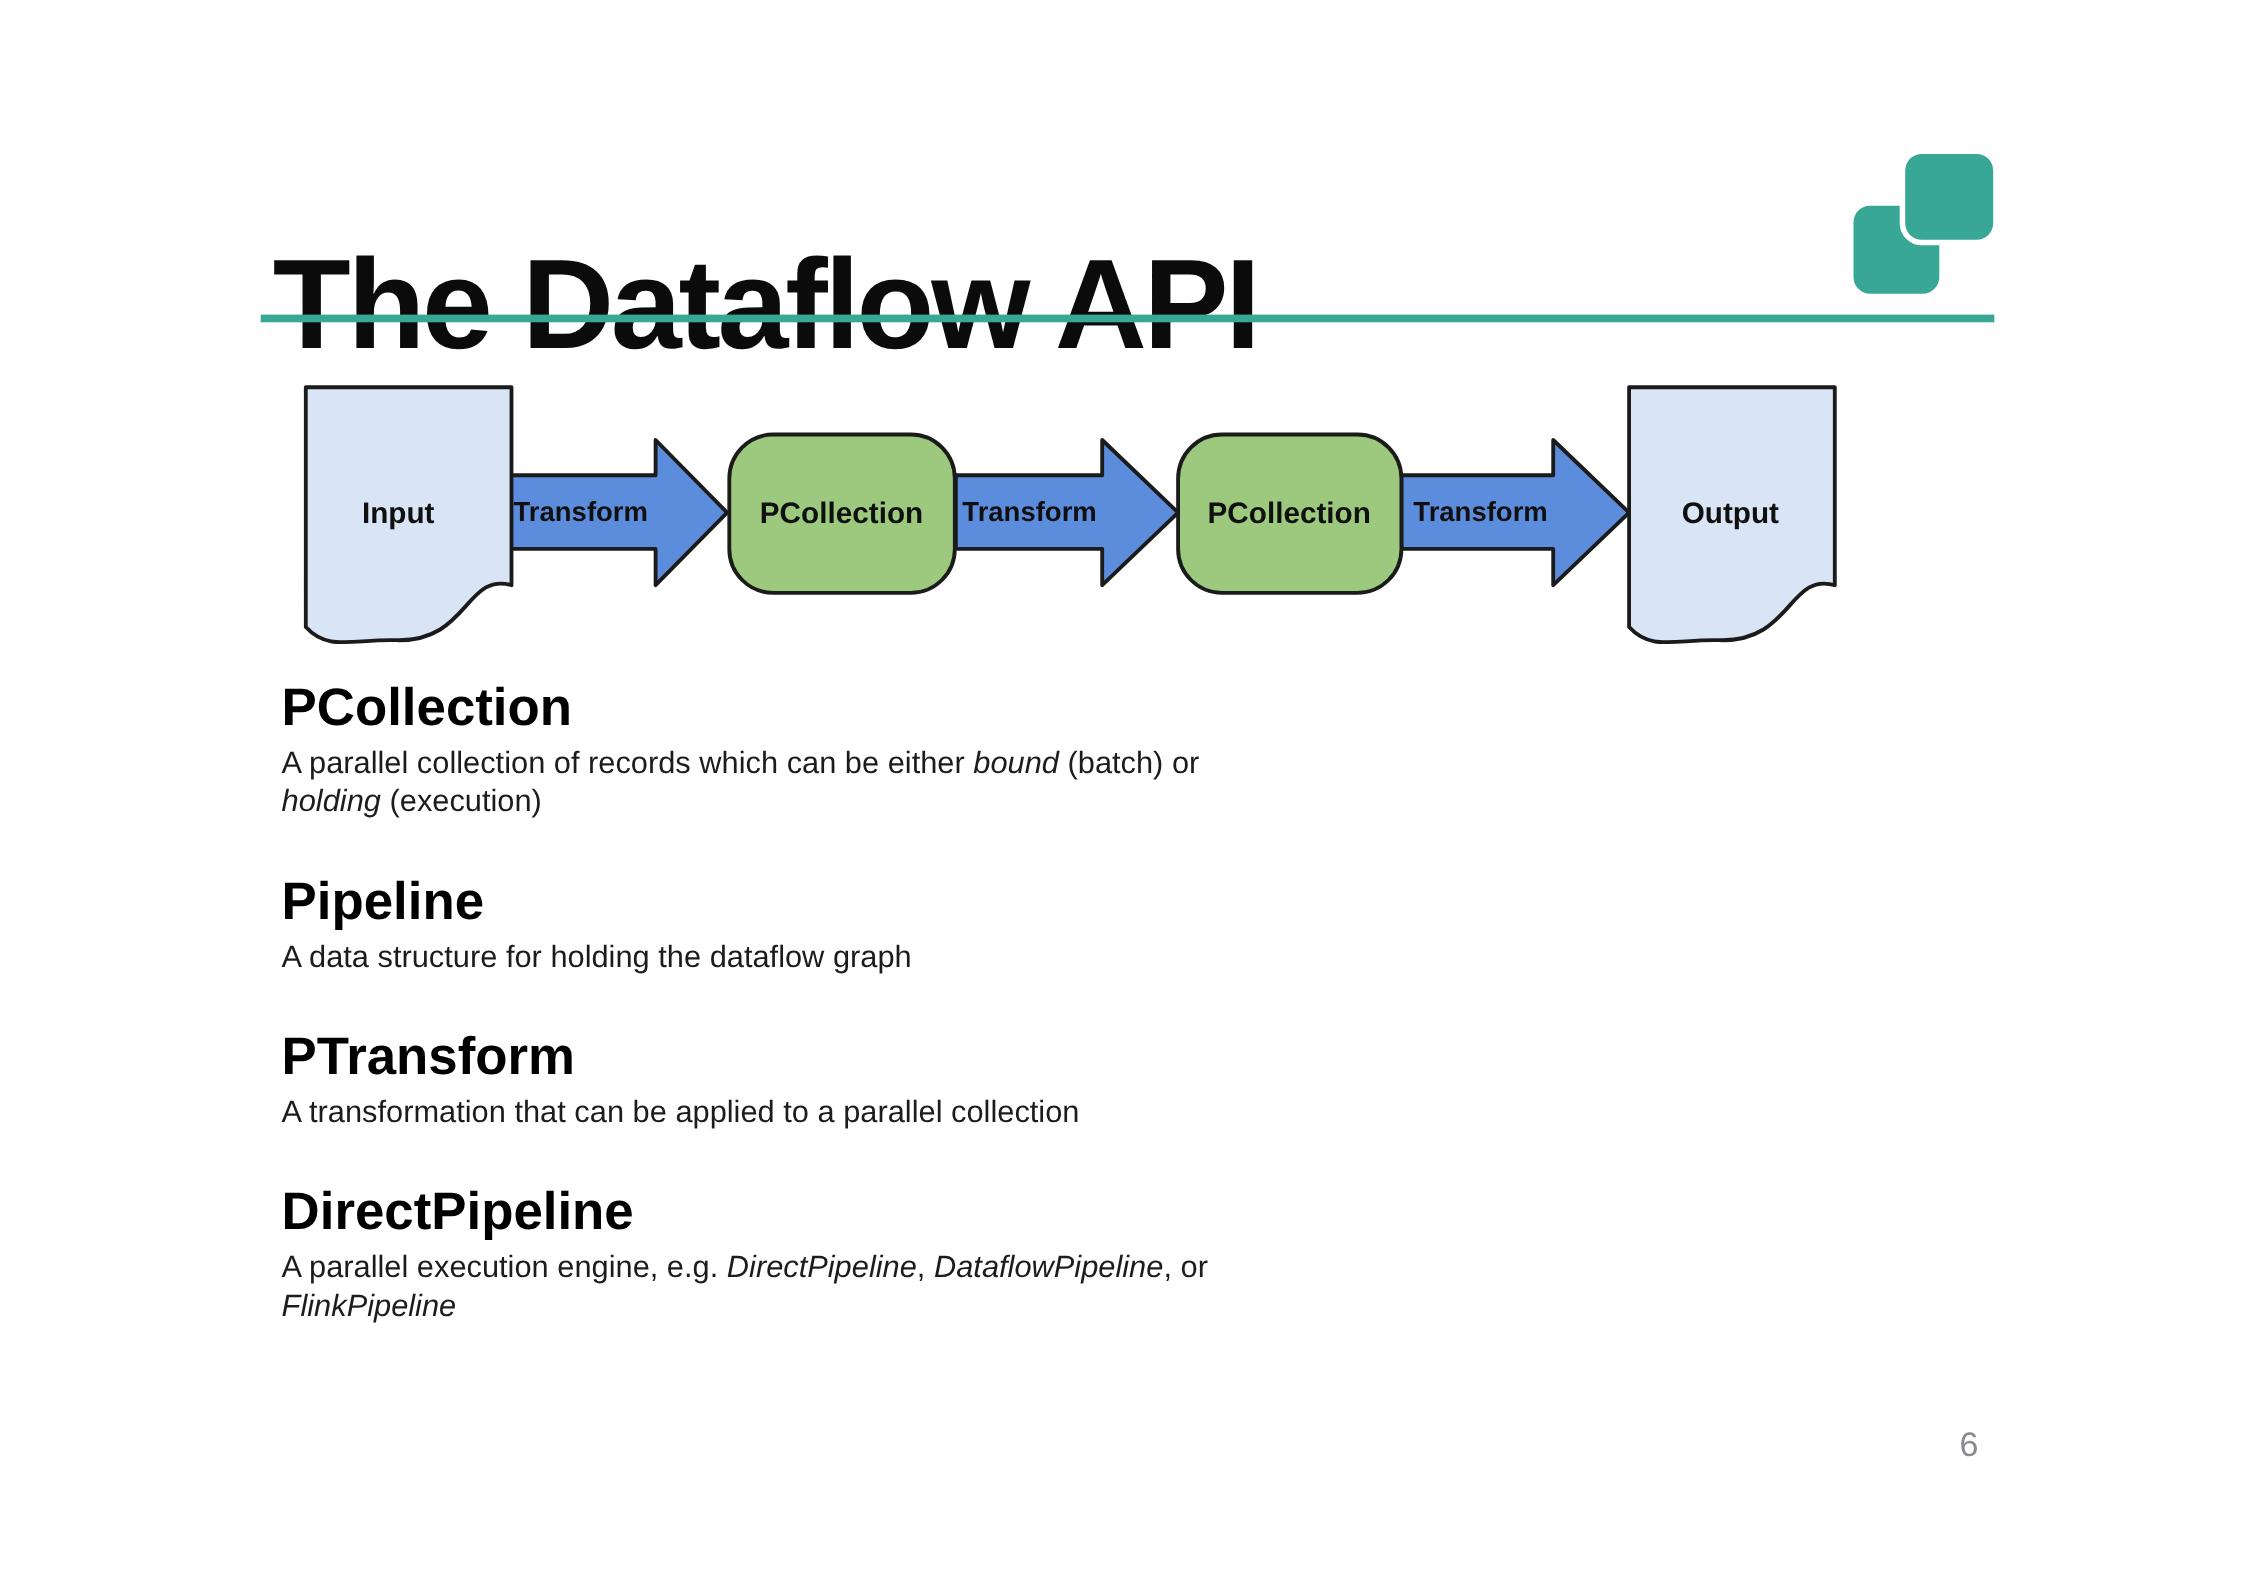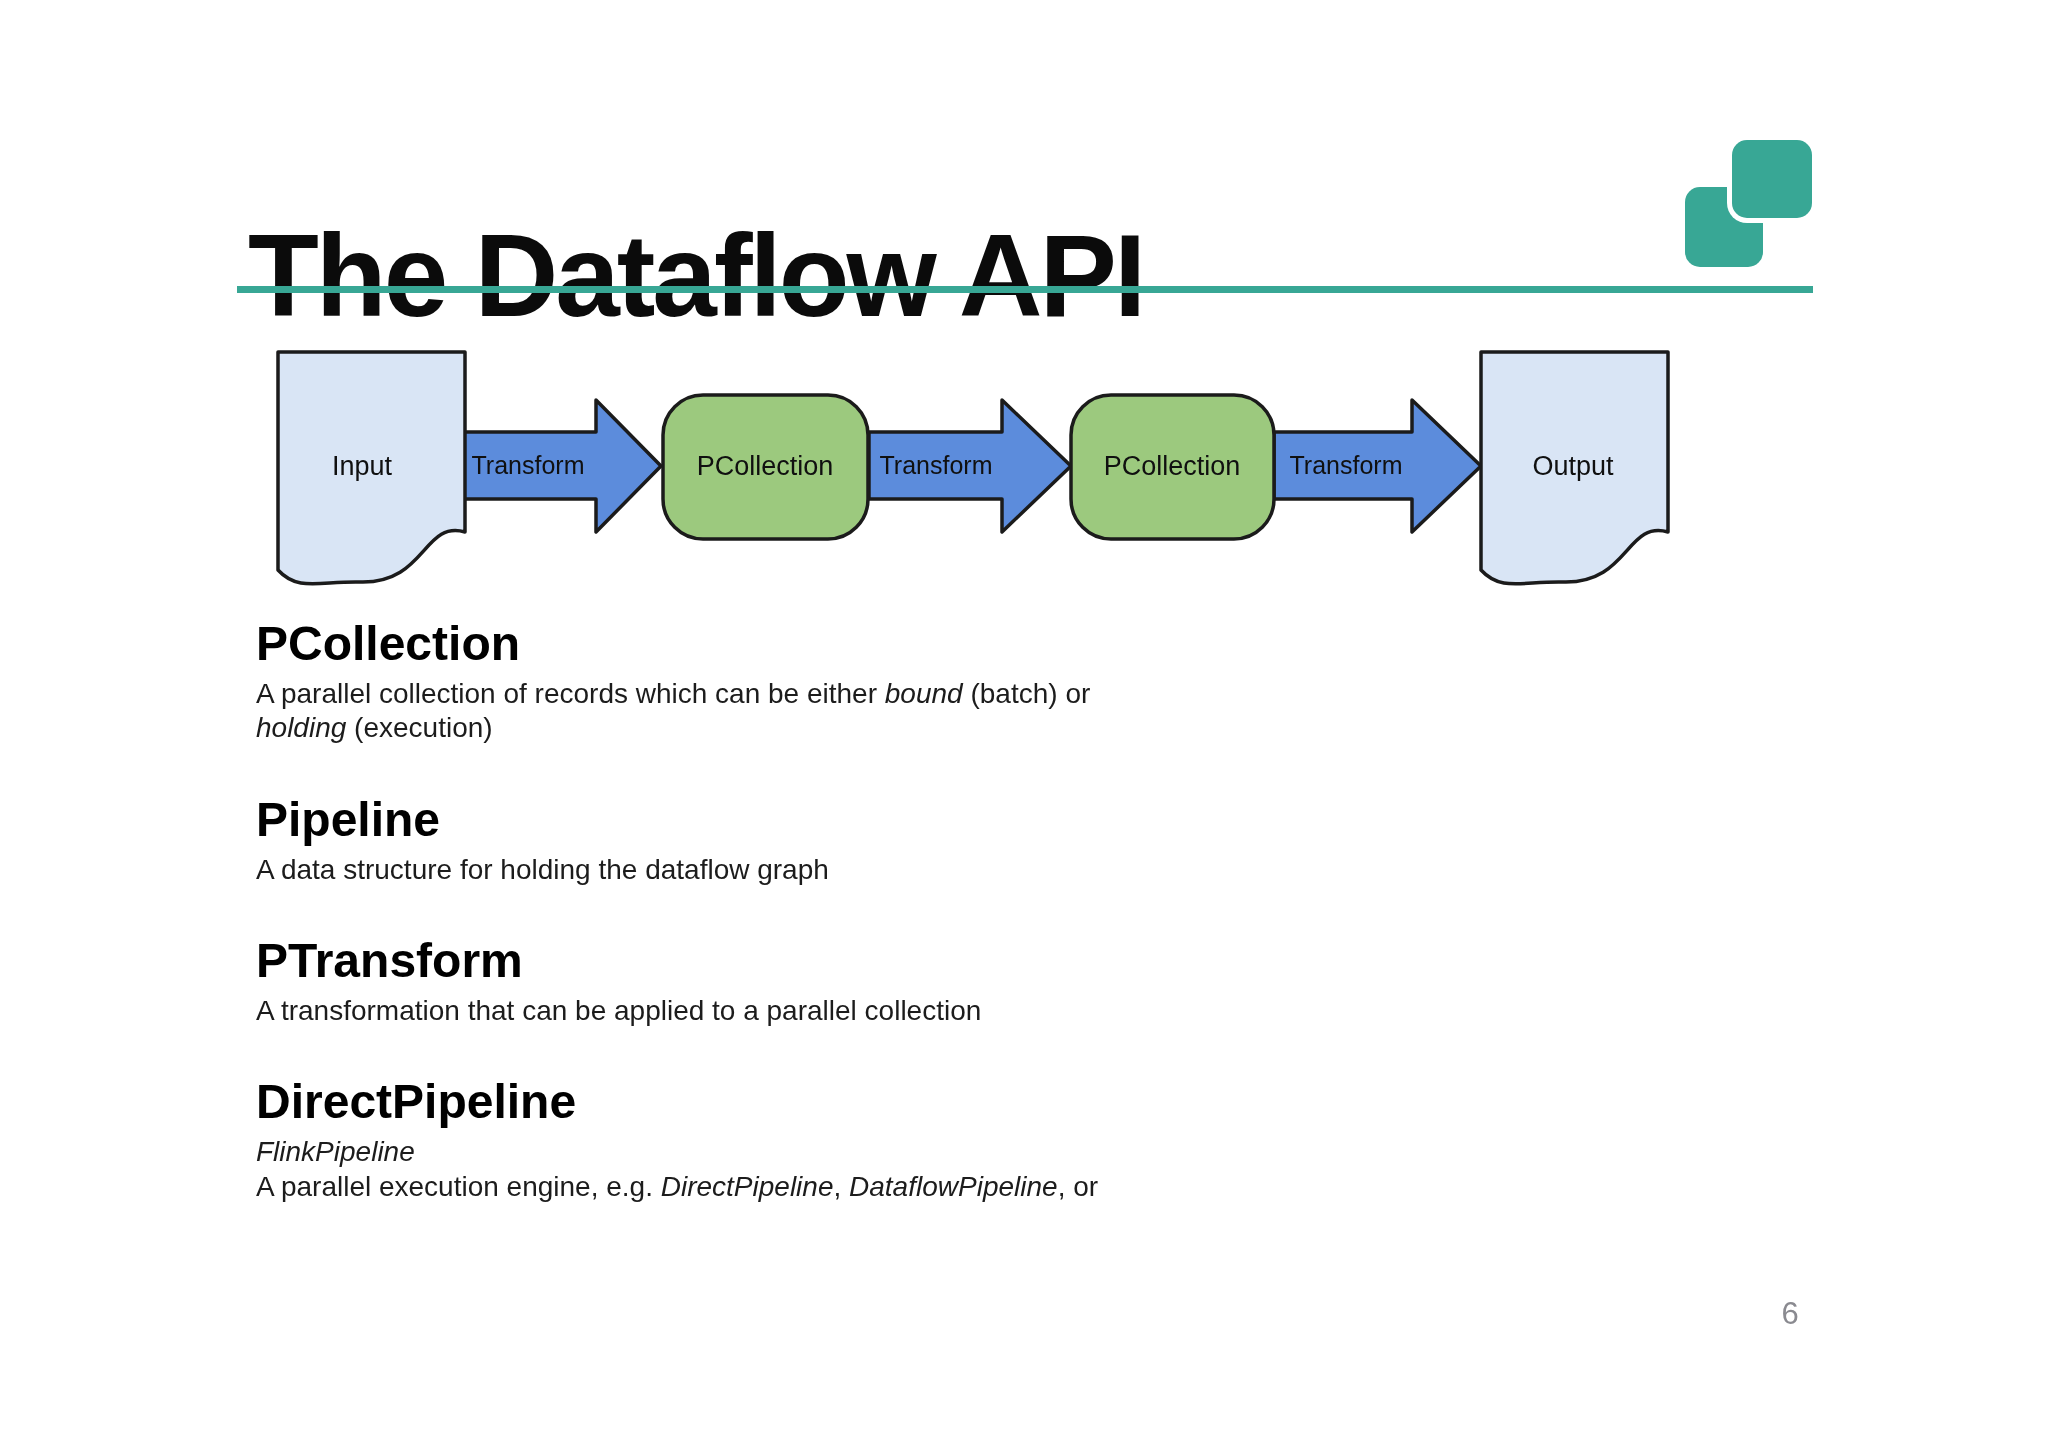--- a/index.html
+++ b/index.html
@@ -29,21 +29,21 @@
   }
   .logo { position:absolute; left:1660px; top:120px; width:180px; height:170px; }
   .logo-square {
     position:absolute;
     background:#38A795;
     border-radius:15px;
   }
   .logo-square.back  { left:25px; top:67px;  width:78px; height:80px; }
   .logo-square.front { left:72px; top:20px;  width:80px; height:78px; box-shadow:0 0 0 5px #ffffff; }
 
-  .diagram { position:absolute; left:260px; top:342px; width:1420px; height:252px; }
+  .diagram { position:absolute; left:260px; top:342px; width:1420px; height:252px;font-weight:bold; }
   .diagram svg { display:block; width:100%; height:100%; }
   .diagram text {
     font-family:"Liberation Sans", sans-serif;
     fill:#101010;
   }
   .shape-label      { font-size:27px; }
   .transform-label  { font-size:25px; }
 
   .definitions {
     position:absolute;
@@ -133,20 +133,20 @@
   <div class="definition">
     <h2>PTransform</h2>
     <p>
           <span class="line"><span>A transformation that can be applied to a parallel collection</span></span>
         </p>
   </div>
 
   <div class="definition">
     <h2>DirectPipeline</h2>
     <p>
+          <span class="line"><span>A parallel execution engine, e.g. </span><span class="it">DirectPipeline</span><span>, </span><span class="it">DataflowPipeline</span><span>, or</span></span>
           <span class="line"><span class="it">FlinkPipeline</span></span>
-          <span class="line"><span>A parallel execution engine, e.g. </span><span class="it">DirectPipeline</span><span>, </span><span class="it">DataflowPipeline</span><span>, or</span></span>
         </p>
   </div>
 </div>
 
   <div class="page-number">6</div>
 </div>
 
 </body></html>

